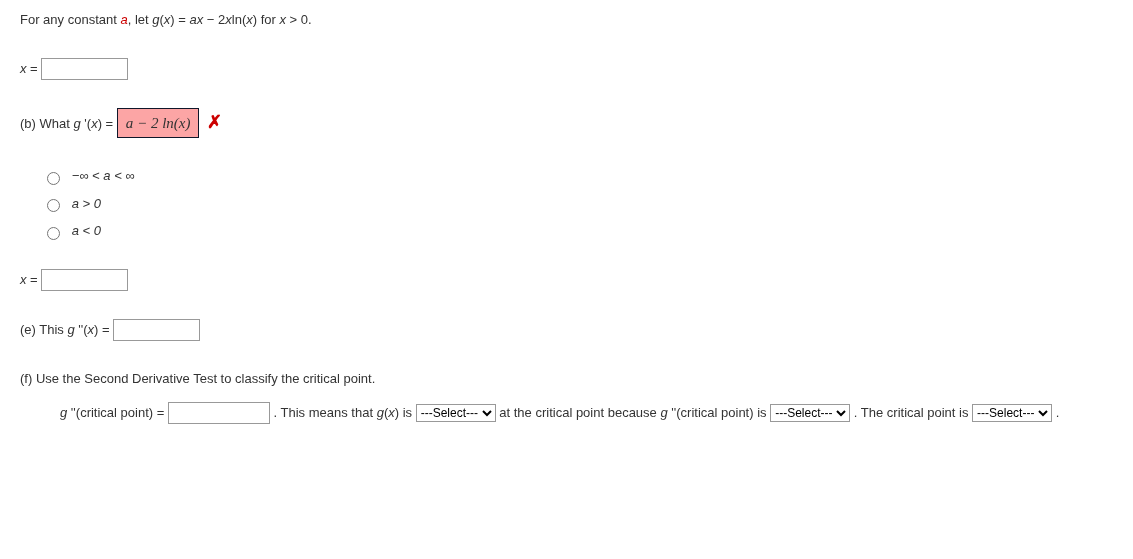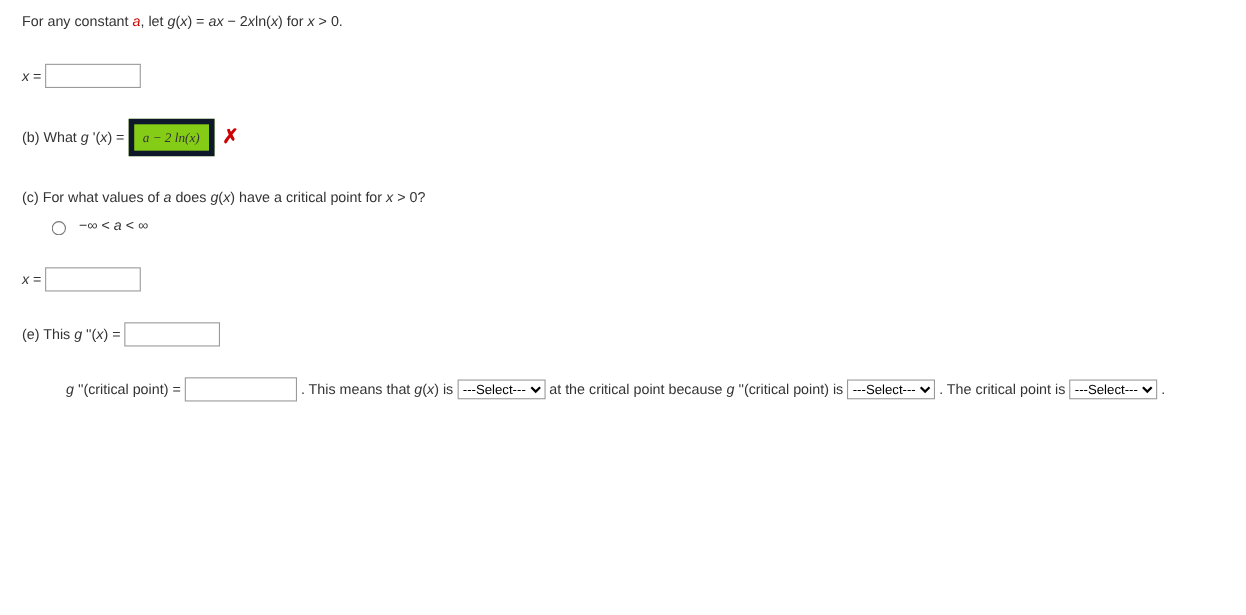--- a/index.html
+++ b/index.html
@@ -19,25 +19,25 @@
     input.text-input {
       border: 1px solid #999;
       padding: 3px 5px;
       font-size: 13px;
       width: 75px;
       height: 14px;
       vertical-align: middle;
     }
     .answer-box {
       display: inline-block;
-      border: 5px solid #0f172a;
+      border: 1px solid #0f172a;
       padding: 3px 8px;
-      background: #84cc16;
+      background: #fca5a5;
       font-family: 'Times New Roman', serif;
-      font-size: 12px;
+      font-size: 15px;
       vertical-align: middle;
     }
     .incorrect-icon {
       display: inline-block;
       vertical-align: middle;
       margin-left: 4px;
       color: #c00;
       font-weight: bold;
       font-size: 18px;
     }
@@ -85,44 +85,50 @@
 
 <div class="section">
   <span class="inline-text">(b) What </span><span class="italic inline-text">g </span><span class="inline-text">'(</span><span class="italic inline-text">x</span><span class="inline-text">) = </span>
   <span class="answer-box">
     <span class="italic">a − 2 ln(x)</span>
   </span>
   <span class="incorrect-icon">✗</span>
 </div>
 
 <div class="section">
-  <div>
-    <span>(c) For what values of </span><span class="italic">a</span><span> does  </span><span class="italic">g</span><span>(</span><span class="italic">x</span><span>)  have a critical point for  </span><span class="italic">x</span><span> &gt; 0?</span>
-  </div>
   <div class="radio-options">
     <div class="radio-option">
       <input type="radio" name="partc" style="">
       <span class="italic">−∞ &lt; a &lt; ∞</span>
+    </div>
+    <div class="radio-option">
+      <input type="radio" name="partc" style="">
+      <span class="italic">a &gt; 0</span>
+    </div>
+    <div class="radio-option">
+      <input type="radio" name="partc" style="">
+      <span class="italic">a &lt; 0</span>
     </div>
   </div>
 </div>
 
 <div class="section">
   <div style="margin-top:10px;">
     <span class="italic inline-text">x</span><span class="inline-text"> = </span>
     <input type="text" class="text-input" style="">
   </div>
 </div>
 
 <div class="section">
   <span class="inline-text">(e) This </span><span class="italic inline-text">g </span><span class="inline-text">''(</span><span class="italic inline-text">x</span><span class="inline-text">) = </span>
   <input type="text" class="text-input" style="">
 </div>
 
 <div class="section">
+  <div>(f) Use the Second Derivative Test to classify the critical point.</div>
   <div class="last-line" style="margin-top:14px;">
     <span class="italic inline-text">g </span><span class="inline-text">''(critical point) = </span>
     <input type="text" class="text-input" style="width: 90px;">
     <span class="inline-text"> . This means that </span><span class="italic inline-text">g</span><span class="inline-text">(</span><span class="italic inline-text">x</span><span class="inline-text">) is </span>
     <select class="dropdown">
       <option>---Select---</option>
     </select>
     <span class="inline-text"> at the critical point because </span><span class="italic inline-text">g </span><span class="inline-text">''(critical point) is </span>
     <select class="dropdown">
       <option>---Select---</option>

